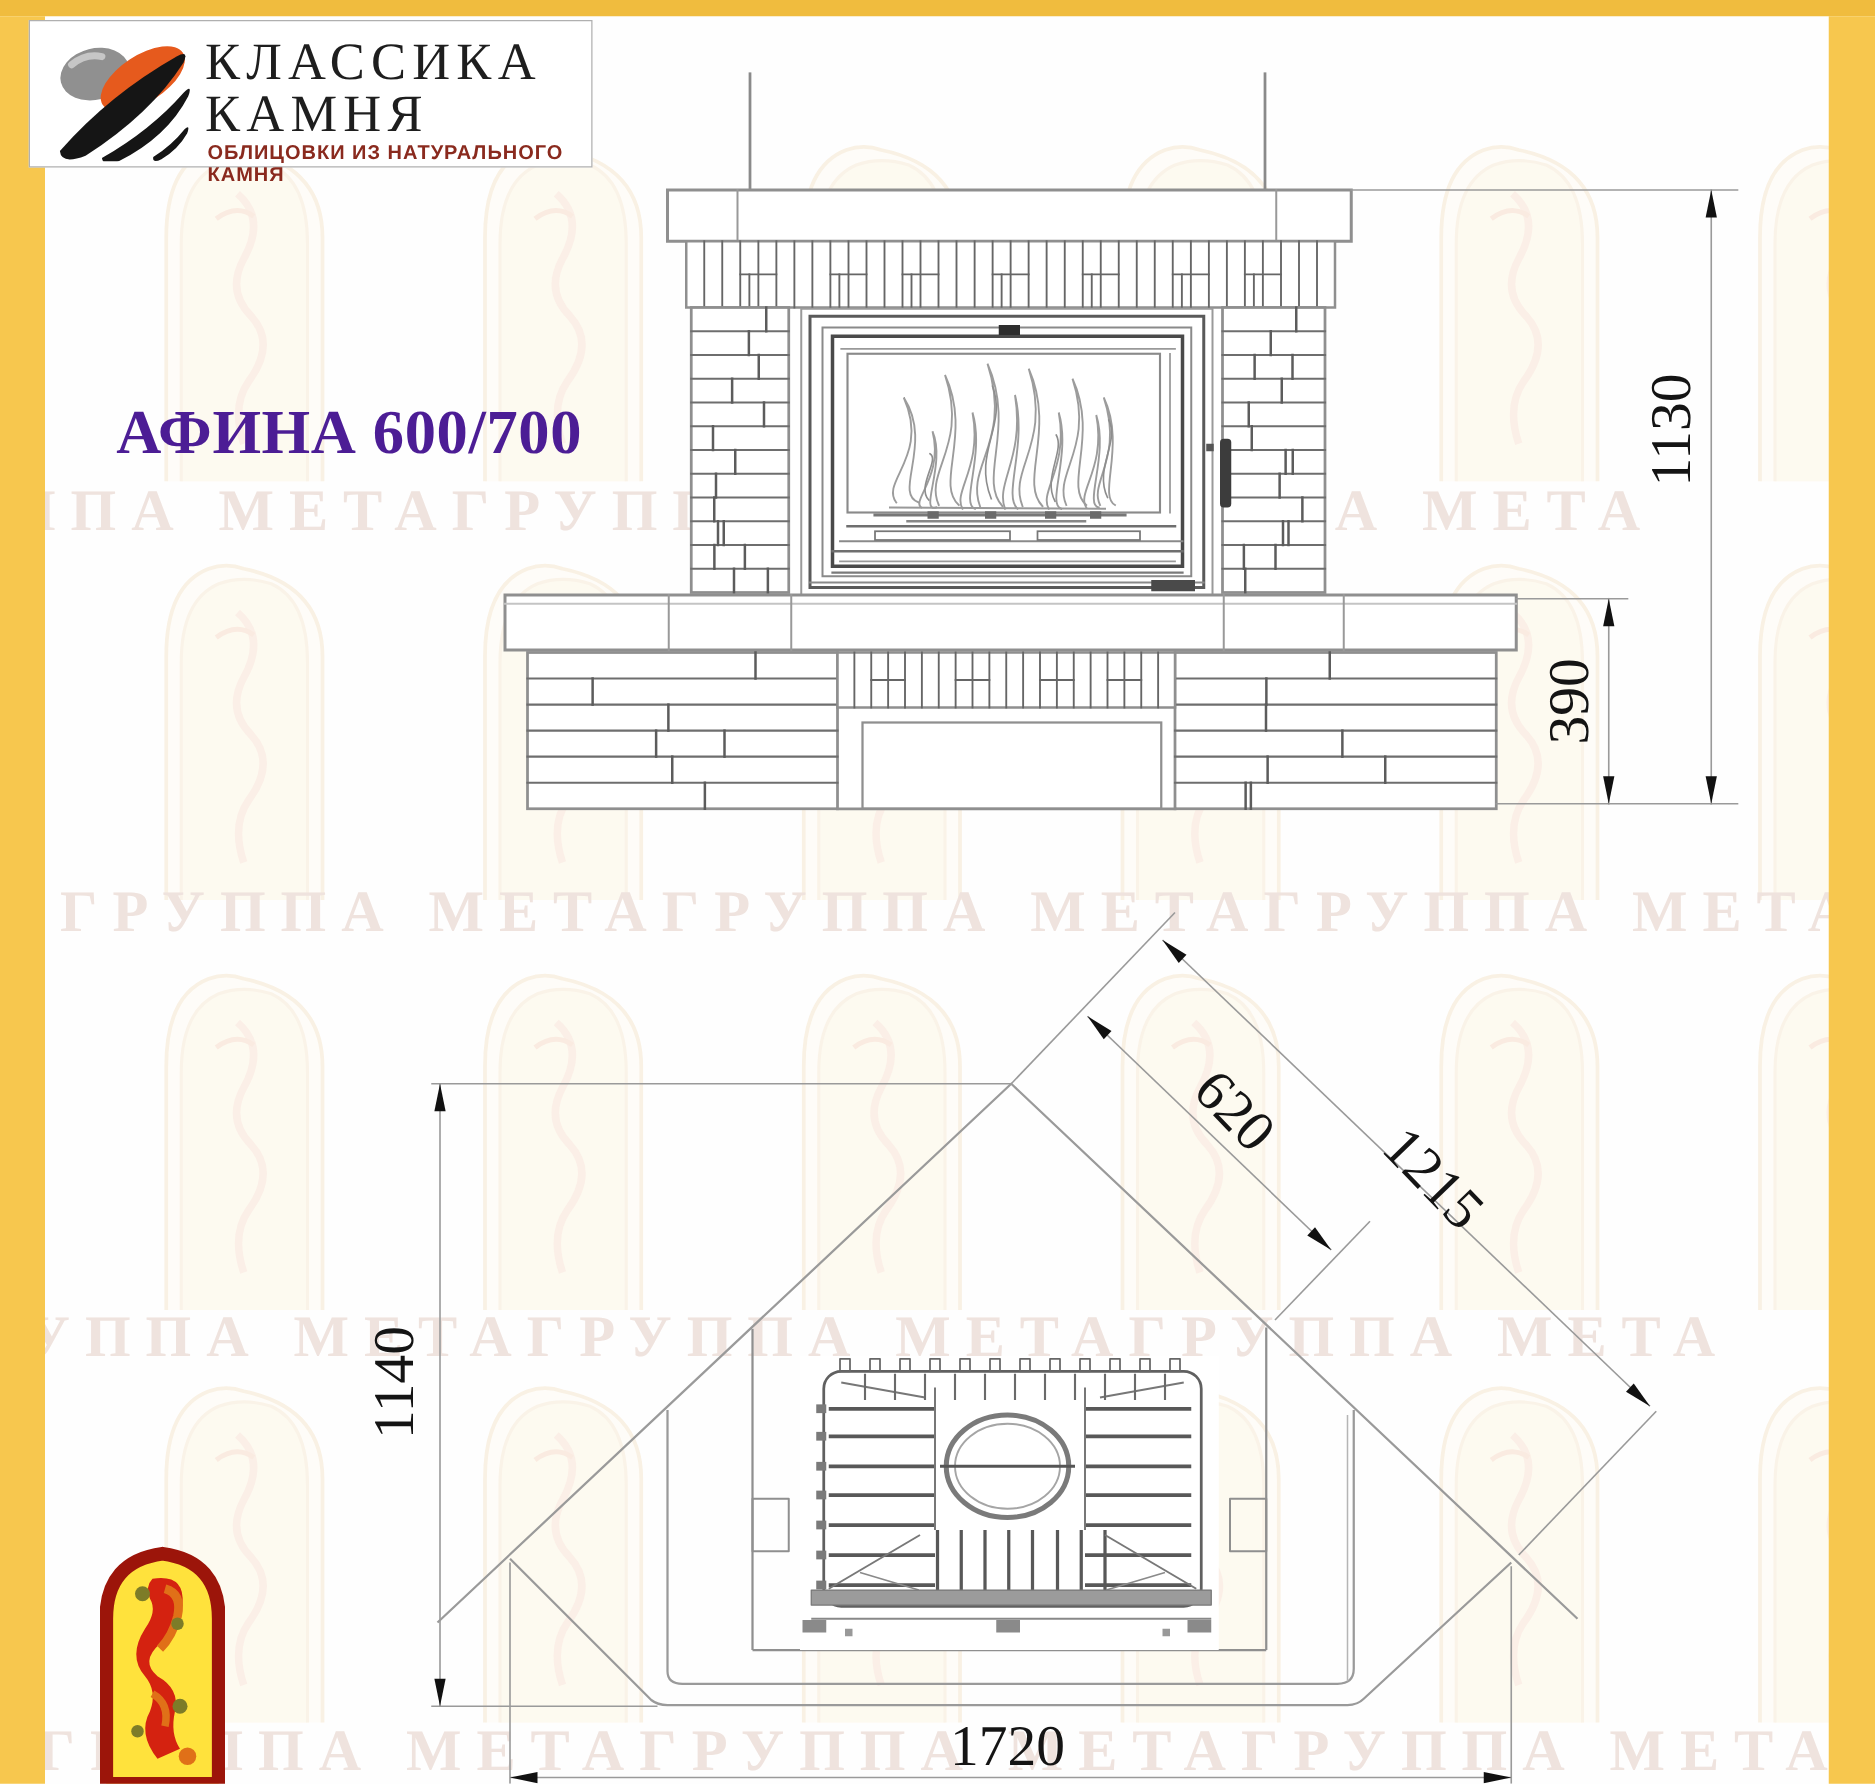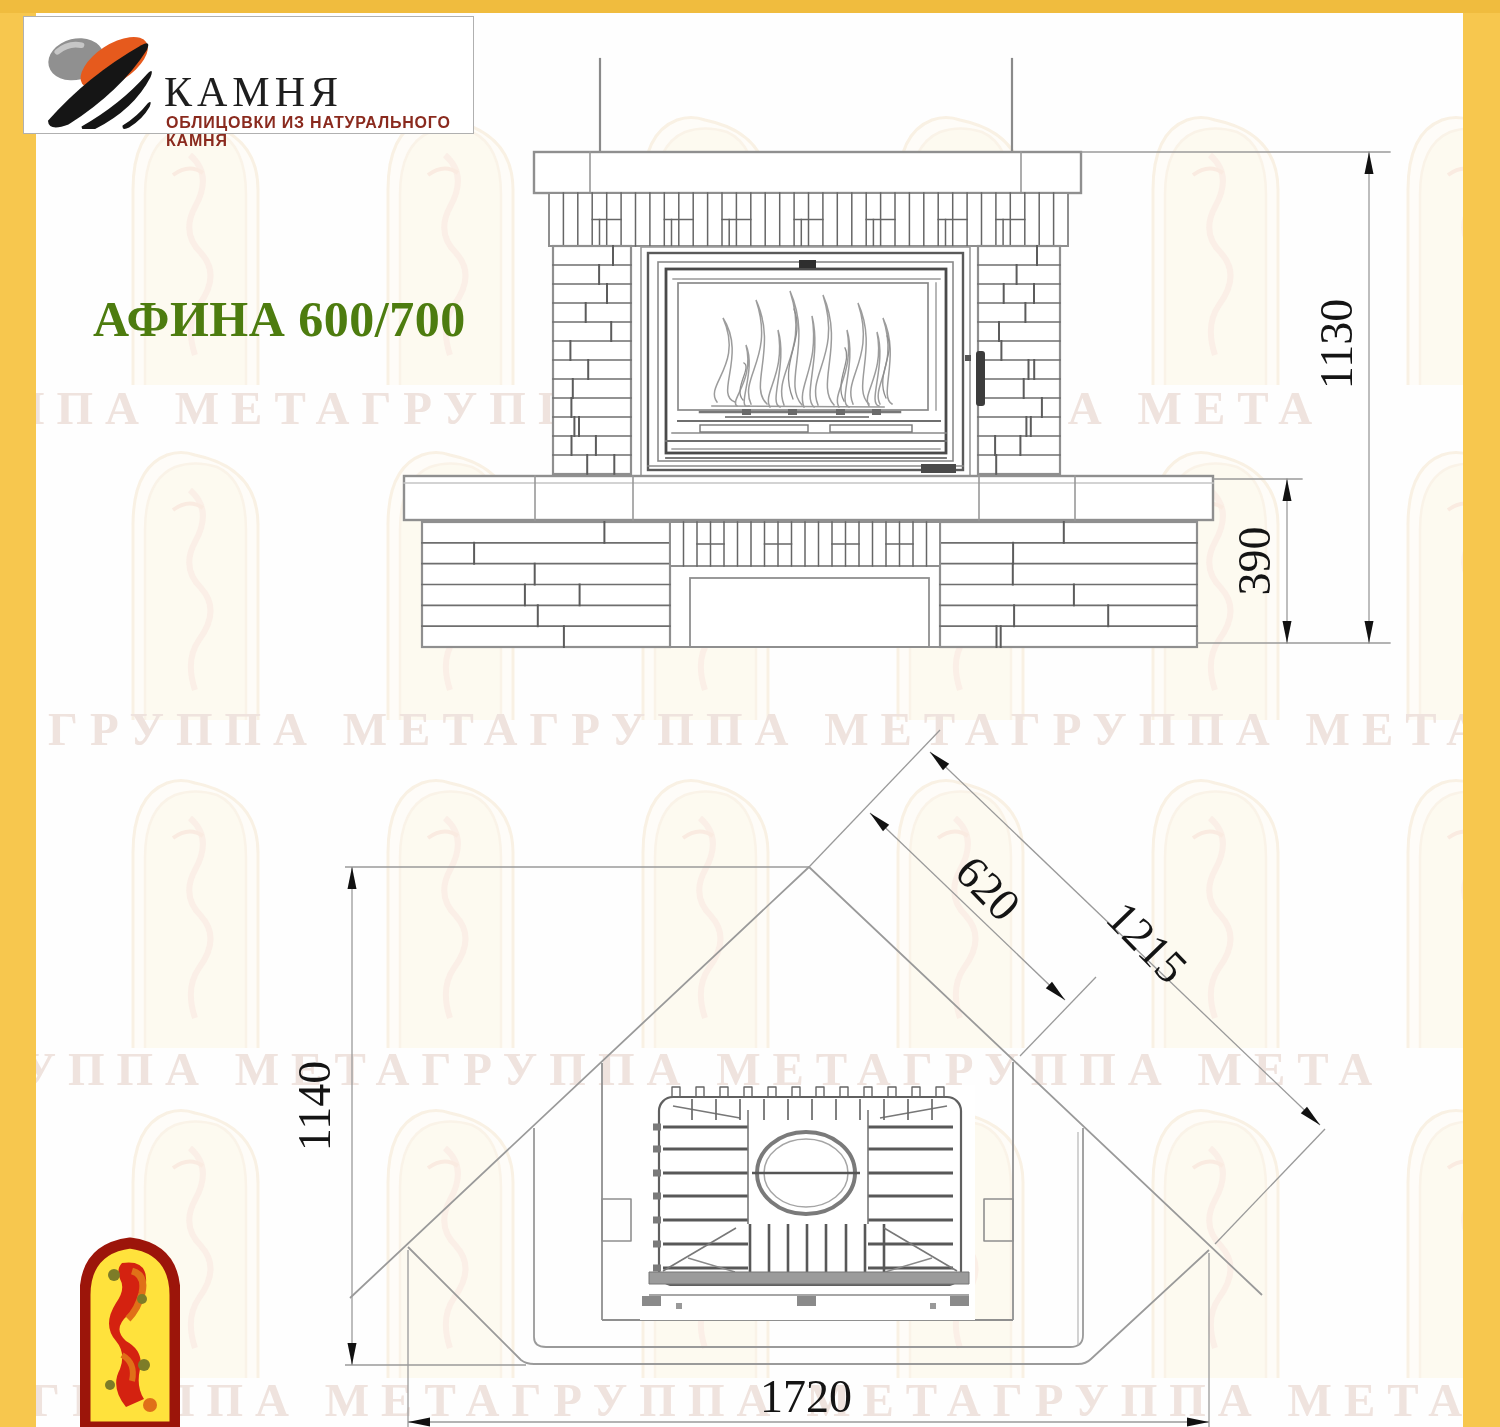--- a/index.html
+++ b/index.html
@@ -391,27 +391,28 @@
 <ellipse cx="46" cy="36" rx="30" ry="22" fill="#909090" transform="rotate(-14 46 36)"></ellipse>
 <path d="M26,28 Q38,18 52,21" stroke="#c6c6c6" stroke-width="6" fill="none" stroke-linecap="round"></path>
 
 <ellipse cx="87" cy="40" rx="41" ry="20" fill="#e65a1d" transform="rotate(-33 87 40)"></ellipse>
 
 <path d="M16,102 Q58,54 116,21 Q127,15 122,26 Q94,70 38,106 Q17,114 16,102 Z" fill="#151515"></path>
 <path d="M52,108 Q94,84 122,52 Q130,44 126,55 Q108,90 66,111 Q53,116 52,108 Z" fill="#151515"></path>
 <path d="M96,107 Q112,97 123,83 Q128,79 125,87 Q117,101 103,109 Q95,113 96,107 Z" fill="#151515"></path>
 </svg>
 
+<div style="position:absolute;left:140px;top:9px;font-family:'Liberation Serif',serif;font-size:42px;letter-spacing:5px;color:#1e1e1e">КЛАССИКА</div>
 
 <div style="position:absolute;left:140px;top:51px;font-family:'Liberation Serif',serif;font-size:42px;letter-spacing:5px;color:#1e1e1e">КАМНЯ</div>
 
 <div style="position:absolute;left:142px;top:97px;font-size:16px;font-weight:bold;letter-spacing:0.8px;color:#8a2a1e">ОБЛИЦОВКИ ИЗ НАТУРАЛЬНОГО КАМНЯ</div>
 </div>
 
-<div style="position:absolute;left:93px;top:290px;font-family:'Liberation Serif',serif;font-size:50px;font-weight:bold;letter-spacing:0.5px;color:#4d7c0f">АФИНА 600/700</div>
+<div style="position:absolute;left:93px;top:316px;font-family:'Liberation Serif',serif;font-size:50px;font-weight:bold;letter-spacing:0.5px;color:#4c1d95">АФИНА 600/700</div>
 <svg width="100" height="192" viewBox="0 0 100 192" style="position:absolute;left:80px;top:1235px">
 
 <path d="M5,192 L5,60 Q5,14 50,8 Q95,14 95,60 L95,192 Z" fill="#ffe23c" stroke="#9c150a" stroke-width="11"></path>
 <path d="M42,28 Q68,24 66,48 Q64,66 48,80 Q32,94 46,106 Q64,116 60,134 Q56,152 64,164 L46,172 Q30,152 40,134 Q46,118 36,106 Q22,90 36,68 Q46,54 40,44 Q36,34 42,28 Z" fill="#d42210"></path>
 <path d="M52,36 Q66,40 62,58 Q58,74 48,84" fill="none" stroke="#e07018" stroke-width="7"></path>
 <path d="M42,120 Q56,128 52,146" fill="none" stroke="#e07018" stroke-width="6"></path>
 <circle cx="34" cy="40" r="6" fill="#7d7c28"></circle>
 <circle cx="62" cy="64" r="5" fill="#7d7c28"></circle>
 <circle cx="64" cy="130" r="6" fill="#7d7c28"></circle>
 <circle cx="30" cy="150" r="5" fill="#7d7c28"></circle>

